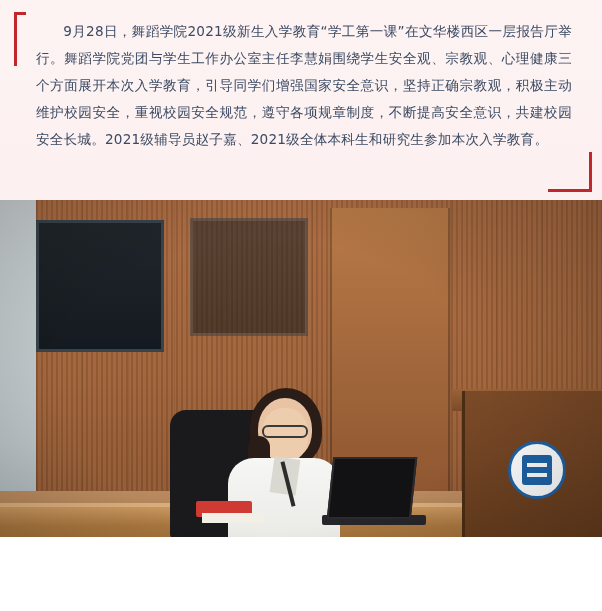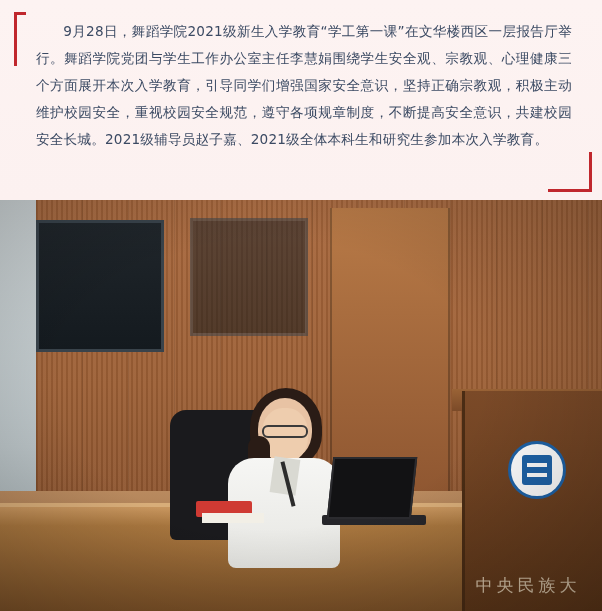--- a/index.html
+++ b/index.html
@@ -5,21 +5,21 @@
   * { box-sizing: border-box; margin: 0; padding: 0; }
   html, body {
     width: 602px;
     height: 611px;
     background: #ffffff;
     font-family: "Liberation Sans", sans-serif;
   }
   .page {
     position: relative;
     width: 602px;
-    height: 611px;
+    height: 537px;
     overflow: hidden;
     background: #ffffff;
   }
 
   
   .text-card {
     position: relative;
     width: 602px;
     height: 200px;
     background: #fdf2f2;

